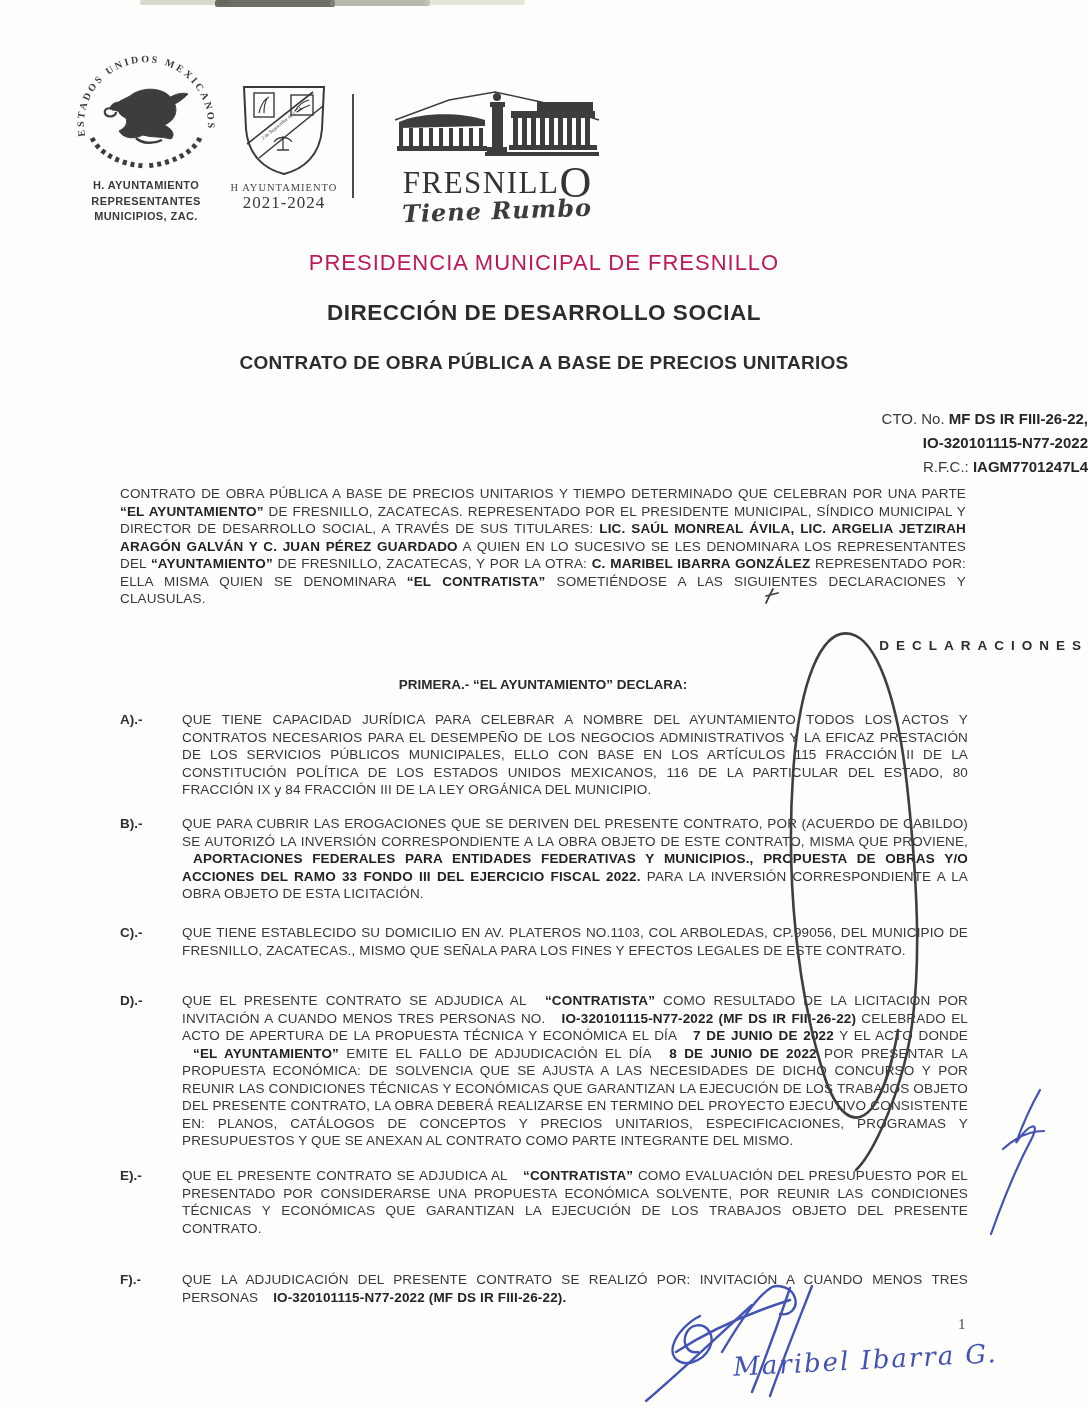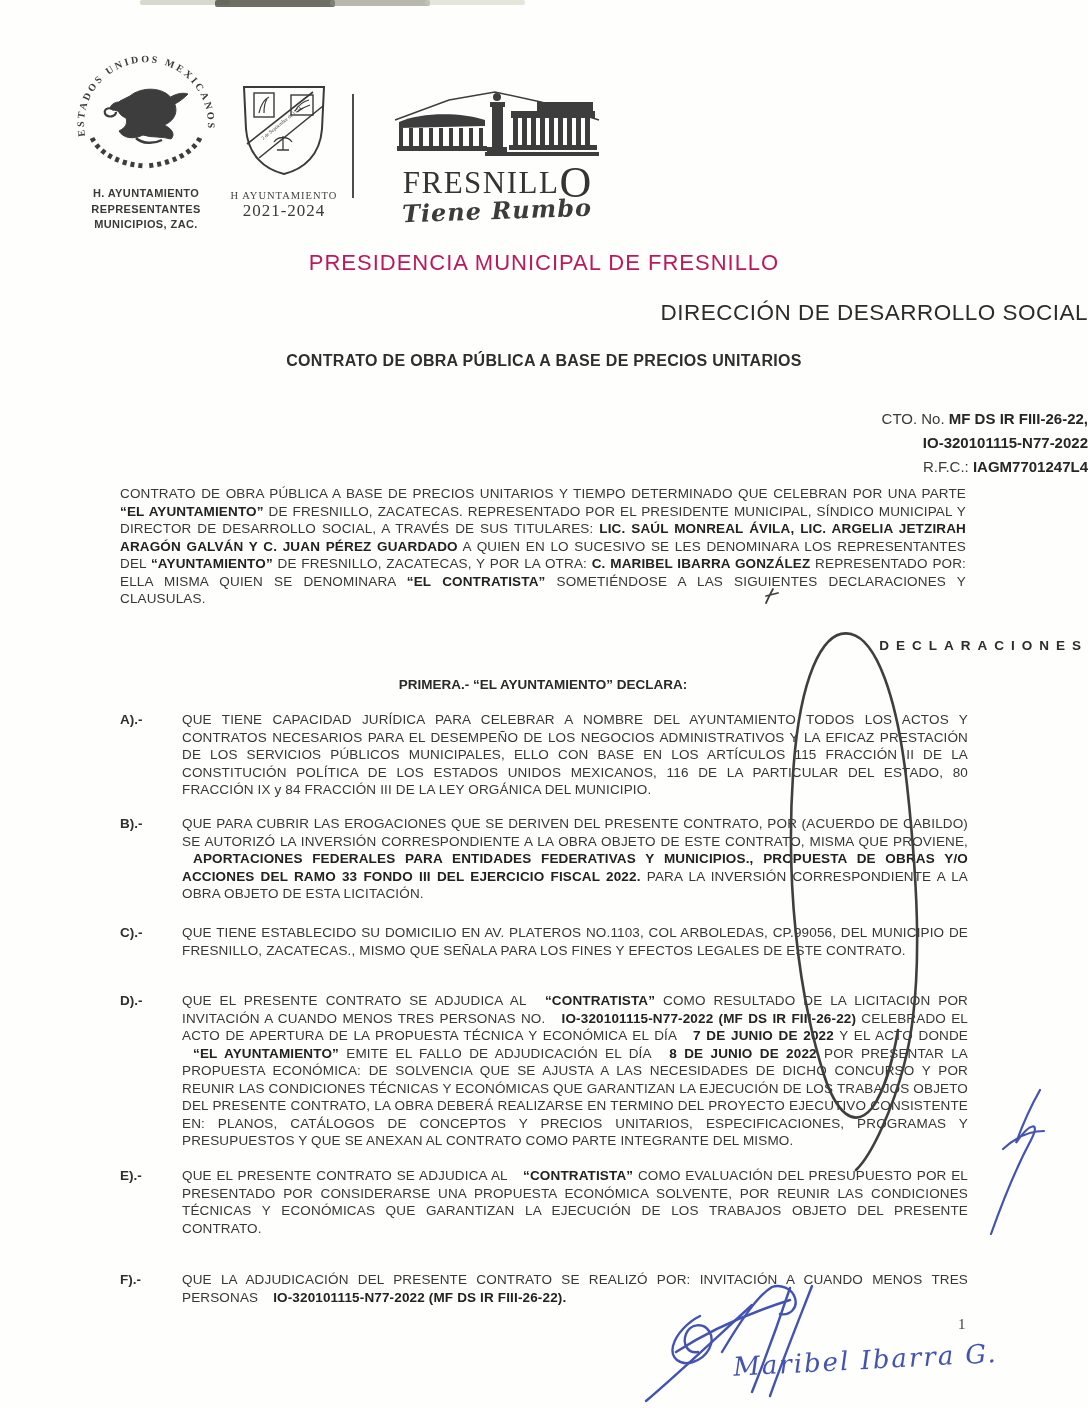--- a/index.html
+++ b/index.html
@@ -3,33 +3,33 @@
 <meta charset="utf-8">
 <style>
   html,body{margin:0;padding:0;}
   body{background:#e8e8e8;font-family:"Liberation Sans",sans-serif;}
   .page{position:relative;width:1088px;height:1408px;margin:0 auto;background:#fefefc;overflow:hidden;color:#333;}
   .abs{position:absolute;}
   
   .scan-strip{position:absolute;top:0;border-radius:2px;filter:blur(.6px);}
   
   .emblem-block{left:70px;top:54px;width:152px;text-align:center;}
-  .emblem-caption{font-weight:bold;font-size:11px;line-height:15.5px;color:#3a3a3a;letter-spacing:.4px;margin-top:10px;}
+  .emblem-caption{font-weight:bold;font-size:11px;line-height:15.5px;color:#3a3a3a;letter-spacing:.4px;margin-top:2px;}
   .seal-block{left:230px;top:80px;width:108px;text-align:center;}
-  .seal-caption1{font-family:"Liberation Serif",serif;font-size:10.5px;letter-spacing:1px;color:#444;margin-top:8px;}
+  .seal-caption1{font-family:"Liberation Serif",serif;font-size:10.5px;letter-spacing:1px;color:#444;margin-top:0;}
   .seal-caption2{font-family:"Liberation Serif",serif;font-size:17px;letter-spacing:1px;color:#3a3a3a;}
   .vdivider{left:352px;top:94px;width:2px;height:104px;background:#4c4c4c;}
   .logo-block{left:372px;top:88px;width:250px;text-align:center;}
   .wordmark{font-family:"Liberation Serif",serif;color:#343434;font-size:31px;letter-spacing:1.5px;line-height:30px;margin-top:-4px;white-space:nowrap;}
   .wordmark .big-o{font-size:44px;vertical-align:-4px;letter-spacing:0;}
   .tagline{font-family:"DejaVu Serif",serif;font-style:italic;font-weight:bold;font-size:24px;color:#3c3c3c;margin-top:-2px;transform:rotate(-2deg);letter-spacing:1px;}
   
   .t1{left:0;top:250px;width:100%;text-align:center;font-size:22px;letter-spacing:1px;color:#be185d;}
-  .t2{left:0;top:300px;width:100%;text-align:right;font-size:22.5px;font-weight:normal;letter-spacing:.5px;color:#2c2c2c;}
-  .t3{left:0;top:352px;width:100%;text-align:center;font-size:16px;font-weight:bold;letter-spacing:.3px;color:#2e2e2e;}
+  .t2{left:0;top:300px;width:100%;text-align:center;font-size:22.5px;font-weight:bold;letter-spacing:.5px;color:#2c2c2c;}
+  .t3{left:0;top:352px;width:100%;text-align:center;font-size:19px;font-weight:bold;letter-spacing:.3px;color:#2e2e2e;}
   .cto{left:0;top:407px;width:100%;text-align:right;font-size:15px;line-height:24px;color:#3a3a3a;}
   .cto b{color:#262626;}
   
   .body-par{left:120px;width:846px;font-size:13.5px;line-height:17.5px;text-align:justify;color:#373737;letter-spacing:.15px;}
   .body-par b{color:#222;}
   .decl-heading{left:0;top:638px;width:100%;text-align:right;font-size:13.5px;font-weight:bold;letter-spacing:7px;color:#2c2c2c;}
   .primera{left:120px;top:677px;width:846px;font-size:13.5px;font-weight:bold;color:#2a2a2a;text-align:center;}
   .decl-item{left:120px;width:848px;display:flex;align-items:flex-start;}
   .item-label{flex:0 0 62px;font-size:13.5px;font-weight:bold;color:#2e2e2e;line-height:17.5px;}
   .item-text{flex:1;font-size:13.5px;line-height:17.5px;text-align:justify;color:#373737;letter-spacing:.15px;}

